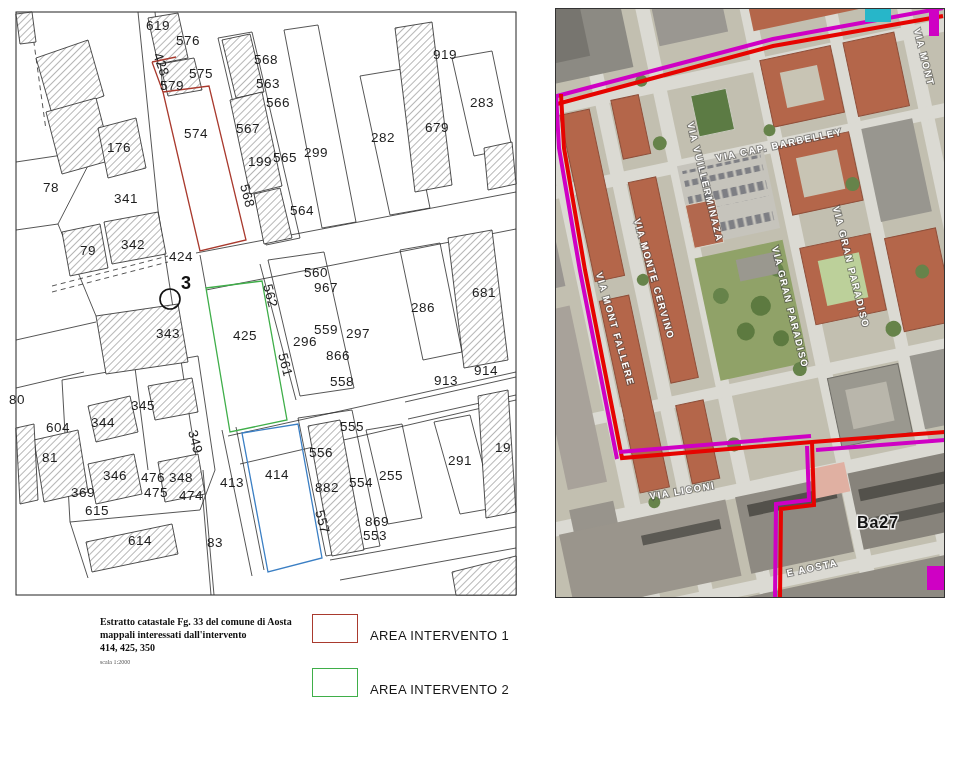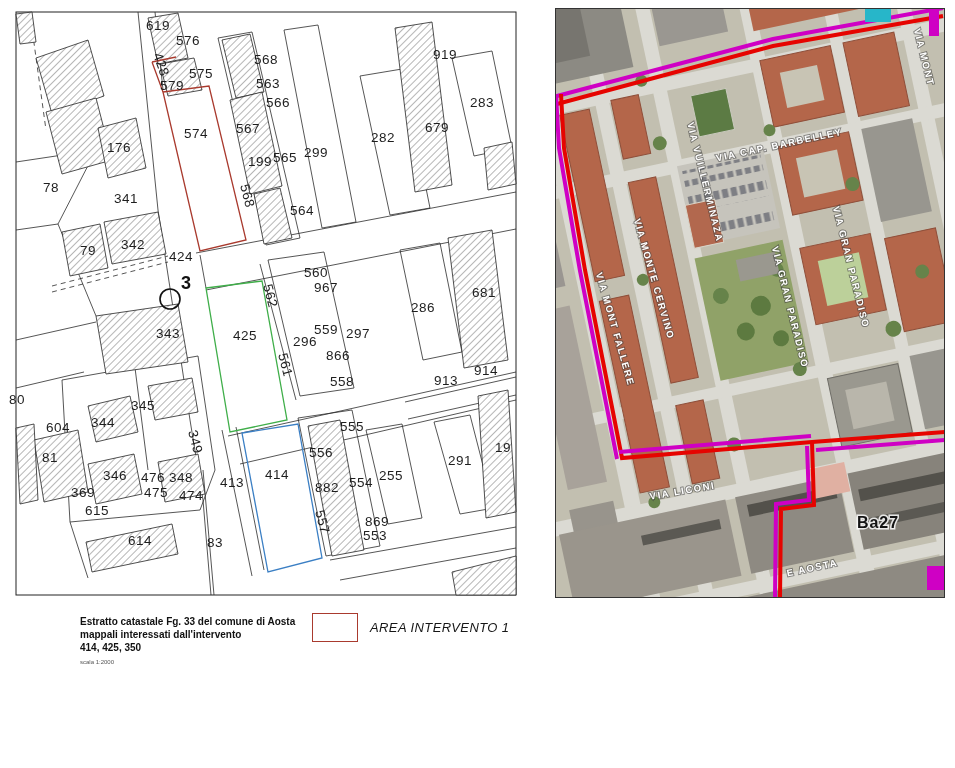--- a/index.html
+++ b/index.html
@@ -22,21 +22,21 @@
   .street-label{fill:#ffffff;font-size:9.5px;font-weight:bold;letter-spacing:1.6px;
     paint-order:stroke;stroke:rgba(60,60,60,0.55);stroke-width:2px;}
   .zone-label{fill:#141414;font-size:16px;font-weight:bold;letter-spacing:1px;
     paint-order:stroke;stroke:rgba(255,255,255,0.85);stroke-width:3px;}
   .bnd-red{fill:none;stroke:#e60400;stroke-width:4;}
   .bnd-mag{fill:none;stroke:#cf00c4;stroke-width:4;}
   
   .caption{position:absolute;color:#111;font-size:10px;font-weight:bold;line-height:13px;}
   .caption .scale{font-size:6px;font-weight:normal;color:#555;margin-top:2px;}
   .legend{position:absolute;left:312px;top:612px;width:260px;}
-  .legend-row{display:flex;align-items:center;height:31px;margin-bottom:23px;font-style:italic;}
+  .legend-row{display:flex;align-items:flex-end;height:31px;margin-bottom:23px;}
   .legend-swatch{width:46px;height:29px;background:#fff;box-sizing:border-box;flex:0 0 46px;}
   .lg-red{border:1.4px solid #a93a2e;}
   .lg-green{border:1.4px solid #3fae49;}
   .lg-blue{border:1.4px solid #3b7fc4;}
   .legend-label{margin-left:12px;font-size:13px;color:#161616;letter-spacing:0.4px;}
 </style>
 </head>
 <body>
 
 <div id="page">
@@ -320,28 +320,32 @@
         <text x="57" y="322" class="street-label" transform="rotate(74 57 322)">VIA MONT FALLERE</text>
         <text x="128" y="486" class="street-label" transform="rotate(-10 128 486)">VIA LICONI</text>
         <text x="366" y="50" class="street-label" transform="rotate(76 366 50)">VIA MONT</text>
         <text x="258" y="563" class="street-label" transform="rotate(-12 258 563)">E AOSTA</text>
       </g>
     <text class="zone-label" x="323" y="520" text-anchor="middle">Ba27</text>
 
     <rect x="0.5" y="0.5" width="389" height="589" fill="none" stroke="#333" stroke-width="1"></rect>
   </svg>
 
-  <div class="caption" style="left:80px;top:615px;">
+  <div class="caption" style="left:100px;top:615px;font-family:Liberation Serif, serif;">
     <div>Estratto catastale Fg. 33  del comune di Aosta</div>
     <div>mappali interessati dall'intervento</div>
     <div>414, 425, 350</div>
     <div class="scale">scala 1:2000</div>
   </div>
 
 
   <div class="legend">
     <div class="legend-row">
       <div class="legend-swatch lg-red"></div>
       <div class="legend-label">AREA INTERVENTO 1</div>
     </div>
+    <div class="legend-row">
+      <div class="legend-swatch lg-green"></div>
+      <div class="legend-label">AREA INTERVENTO 2</div>
+    </div>
   </div>
 
 </div>
 
 </body></html>

